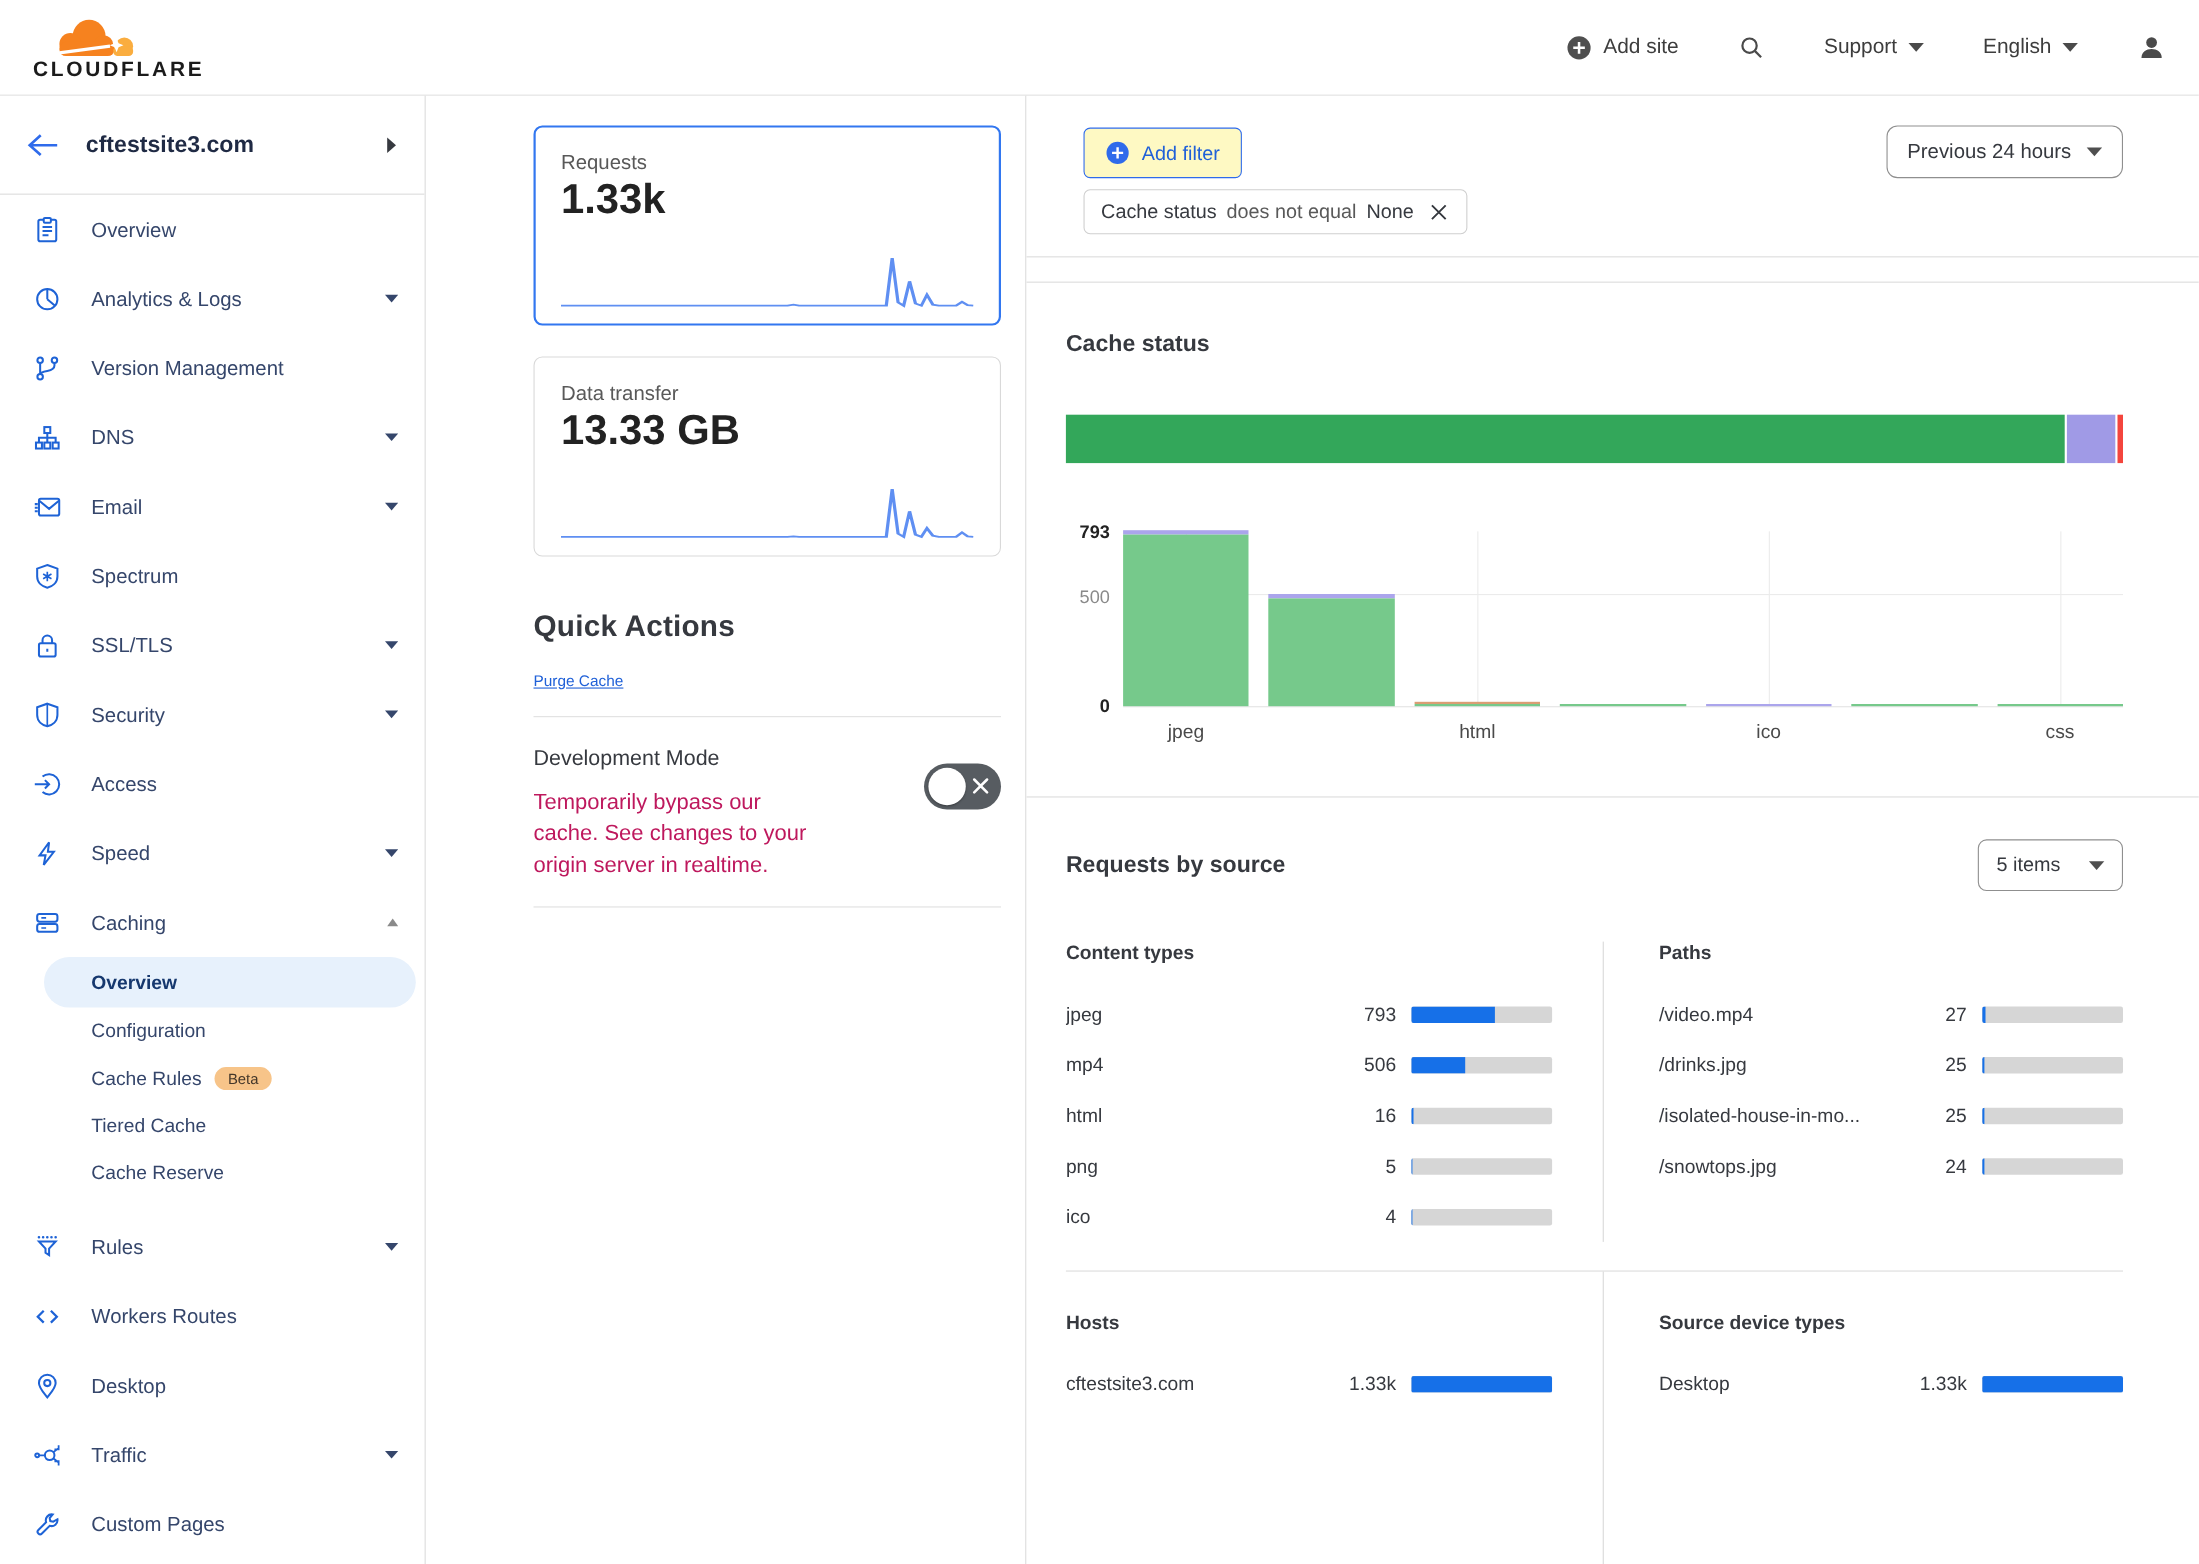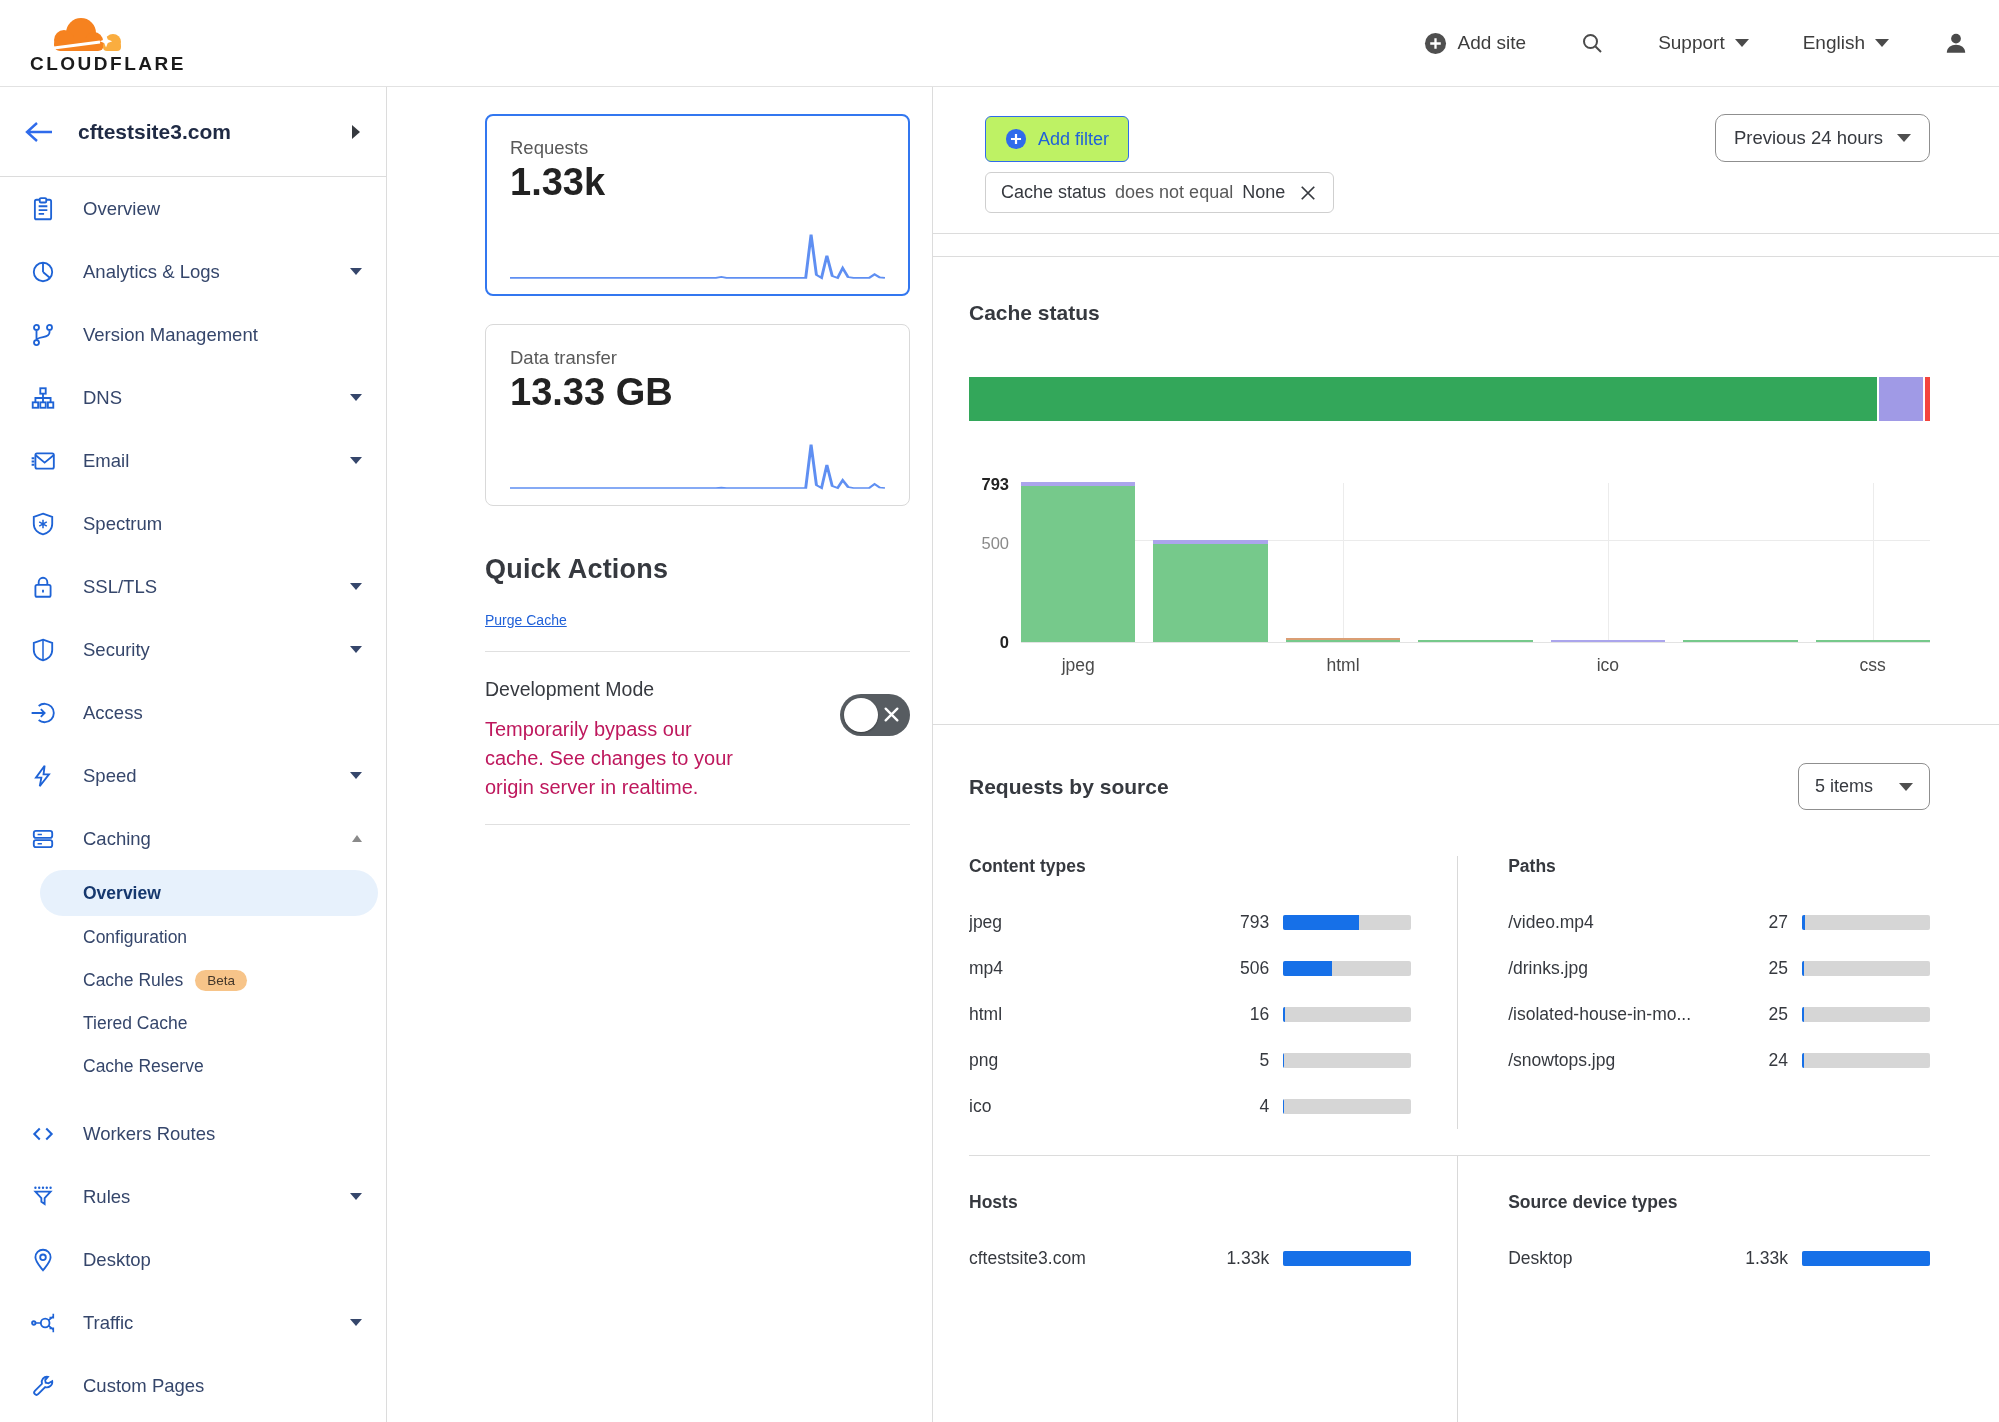--- a/index.html
+++ b/index.html
@@ -53,21 +53,21 @@
   .dev-desc{font-size:20px;color:#be185d;line-height:1.45;width:252px}
   .toggle{width:70px;height:42px;background:#575c61;border-radius:21px;position:relative;
     cursor:pointer;flex:none;margin-top:16px}
   .knob{position:absolute;left:4px;top:4px;width:34px;height:34px;background:#fff;border-radius:50%;
     box-shadow:0 1px 2px rgba(0,0,0,.35)}
   .tx{position:absolute;right:10px;top:12px}
   
   .rightp{flex:1;overflow:hidden;display:flex;flex-direction:column}
   .toolbar{padding:29px 69px 0 52px;height:147px;border-bottom:1px solid #dcdcdc;position:relative}
   .addfilter{display:inline-flex;align-items:center;gap:11px;border:1px solid #2f6beb;color:#2061d8;
-    font-size:18px;padding:11px 19px;border-radius:6px;background:#bef264;cursor:pointer}
+    font-size:18px;padding:11px 19px;border-radius:6px;background:#fef9c3;cursor:pointer}
   .chip{margin-top:10px;display:inline-flex;align-items:center;gap:9px;border:1px solid #cfcfcf;
     border-radius:6px;padding:9px 15px;font-size:18px;cursor:default}
   .chip .op{color:#595959}
   .chip .xbtn{cursor:pointer;margin-left:4px}
   .timerange{position:absolute;right:69px;top:27px;display:flex;align-items:center;gap:14px;
     border:1px solid #8f8f8f;border-radius:10px;padding:12px 18px;font-size:18.5px;color:#36393f;
     cursor:pointer;background:#fff}
   .tcaret{width:0;height:0;border-left:7px solid transparent;border-right:7px solid transparent;
     border-top:8px solid #4f4f4f}
   .spacer{height:22px}
@@ -311,35 +311,35 @@
   <div class="sub-item">
     <span>Tiered Cache</span>
   </div>
   <div class="sub-item">
     <span>Cache Reserve</span>
   </div>
   <div class="nav-gap"></div>
 
   <div class="nav-item">
     <span class="nicon">
+          <svg viewBox="0 0 24 24" fill="none" stroke="currentColor" stroke-width="1.7">
+            <path d="M5 7 h14 l-5.5 6 v5.5 l-3 -2 v-3.5 Z"></path>
+            <path d="M5 3.5 h0 M8.5 3.5 h0 M12 3.5 h0 M15.5 3.5 h0 M19 3.5 h0" stroke-width="2.2" stroke-linecap="round"></path>
+          </svg>
+        </span>
+    <span class="nlabel">Rules</span>
+    <span class="nav-caret"></span>
+  </div>
+  <div class="nav-item">
+    <span class="nicon">
           <svg viewBox="0 0 24 24" fill="none" stroke="currentColor" stroke-width="1.9">
             <path d="M9 7 l-5 5 5 5 M15 7 l5 5 -5 5"></path>
           </svg>
         </span>
     <span class="nlabel">Workers Routes</span>
-  </div>
-  <div class="nav-item">
-    <span class="nicon">
-          <svg viewBox="0 0 24 24" fill="none" stroke="currentColor" stroke-width="1.7">
-            <path d="M5 7 h14 l-5.5 6 v5.5 l-3 -2 v-3.5 Z"></path>
-            <path d="M5 3.5 h0 M8.5 3.5 h0 M12 3.5 h0 M15.5 3.5 h0 M19 3.5 h0" stroke-width="2.2" stroke-linecap="round"></path>
-          </svg>
-        </span>
-    <span class="nlabel">Rules</span>
-    <span class="nav-caret"></span>
   </div>
   <div class="nav-item">
     <span class="nicon">
           <svg viewBox="0 0 24 24" fill="none" stroke="currentColor" stroke-width="1.7">
             <path d="M12 21.5 C8 16.5 5 13.5 5 9.5 a7 7 0 1 1 14 0 c0 4 -3 7 -7 12 Z"></path>
             <circle cx="12" cy="9.5" r="2.6"></circle>
           </svg>
         </span>
     <span class="nlabel">Desktop</span>
   </div>

